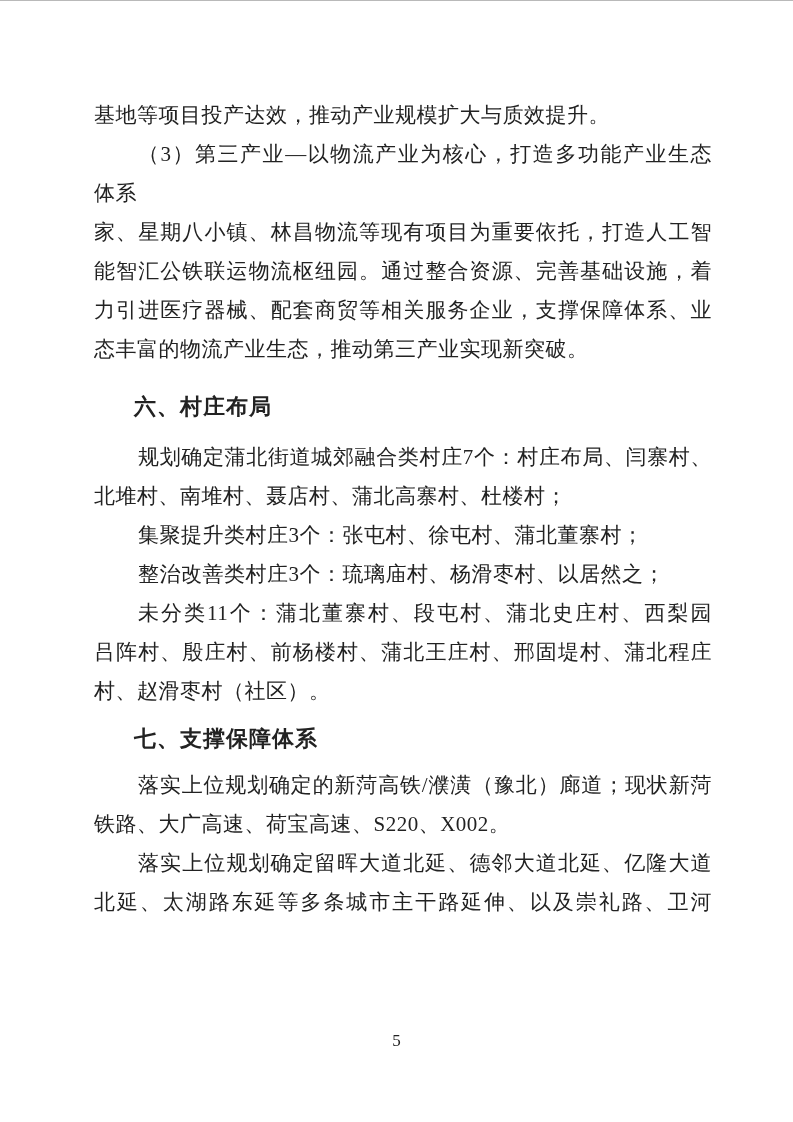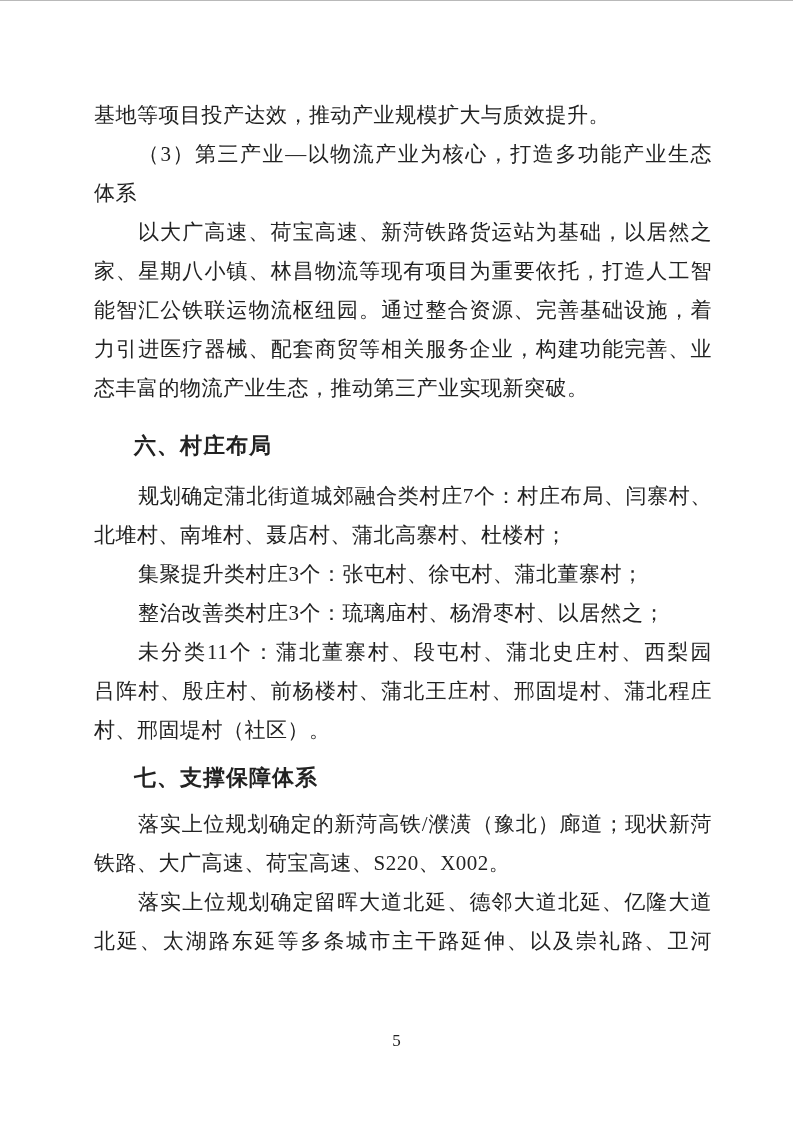--- a/index.html
+++ b/index.html
@@ -83,35 +83,34 @@
 <div class="page">
   <div class="scan-edge"></div>
 
   <div class="content">
 
     <div class="line">基地等项目投产达效，推动产业规模扩大与质效提升。</div>
 
     <div class="line indent fill">（3）第三产业—以物流产业为核心，打造多功能产业生态</div>
     <div class="line">体系</div>
 
-    <div class="line indent fill">以大广高速、荷宝高速、新菏铁路货运站为基础，以居然之</div>
     <div class="line fill">家、星期八小镇、林昌物流等现有项目为重要依托，打造人工智</div>
     <div class="line fill">能智汇公铁联运物流枢纽园。通过整合资源、完善基础设施，着</div>
-    <div class="line fill">力引进医疗器械、配套商贸等相关服务企业，构建功能完善、业</div>
+    <div class="line fill">力引进医疗器械、配套商贸等相关服务企业，支撑保障体系、业</div>
     <div class="line">态丰富的物流产业生态，推动第三产业实现新突破。</div>
 
     <div class="h-main h6">六、村庄布局</div>
 
     <div class="line indent fill">规划确定蒲北街道城郊融合类村庄7个：村庄布局、闫寨村、</div>
     <div class="line">北堆村、南堆村、聂店村、蒲北高寨村、杜楼村；</div>
     <div class="line indent">集聚提升类村庄3个：张屯村、徐屯村、蒲北董寨村；</div>
     <div class="line indent">整治改善类村庄3个：琉璃庙村、杨滑枣村、以居然之；</div>
     <div class="line indent fill">未分类11个：蒲北董寨村、段屯村、蒲北史庄村、西梨园村、</div>
     <div class="line fill">吕阵村、殷庄村、前杨楼村、蒲北王庄村、邢固堤村、蒲北程庄</div>
-    <div class="line">村、邢固堤村（社区）。</div>
+    <div class="line">村、赵滑枣村（社区）。</div>
 
     <div class="h-main h7">七、支撑保障体系</div>
 
     <div class="line indent fill">落实上位规划确定的新菏高铁/濮潢（豫北）廊道；现状新菏</div>
     <div class="line">铁路、大广高速、荷宝高速、S220、X002。</div>
     <div class="line indent fill">落实上位规划确定留晖大道北延、德邻大道北延、亿隆大道</div>
     <div class="line fill">北延、太湖路东延等多条城市主干路延伸、以及崇礼路、卫河路、</div>
 
   </div>
 

